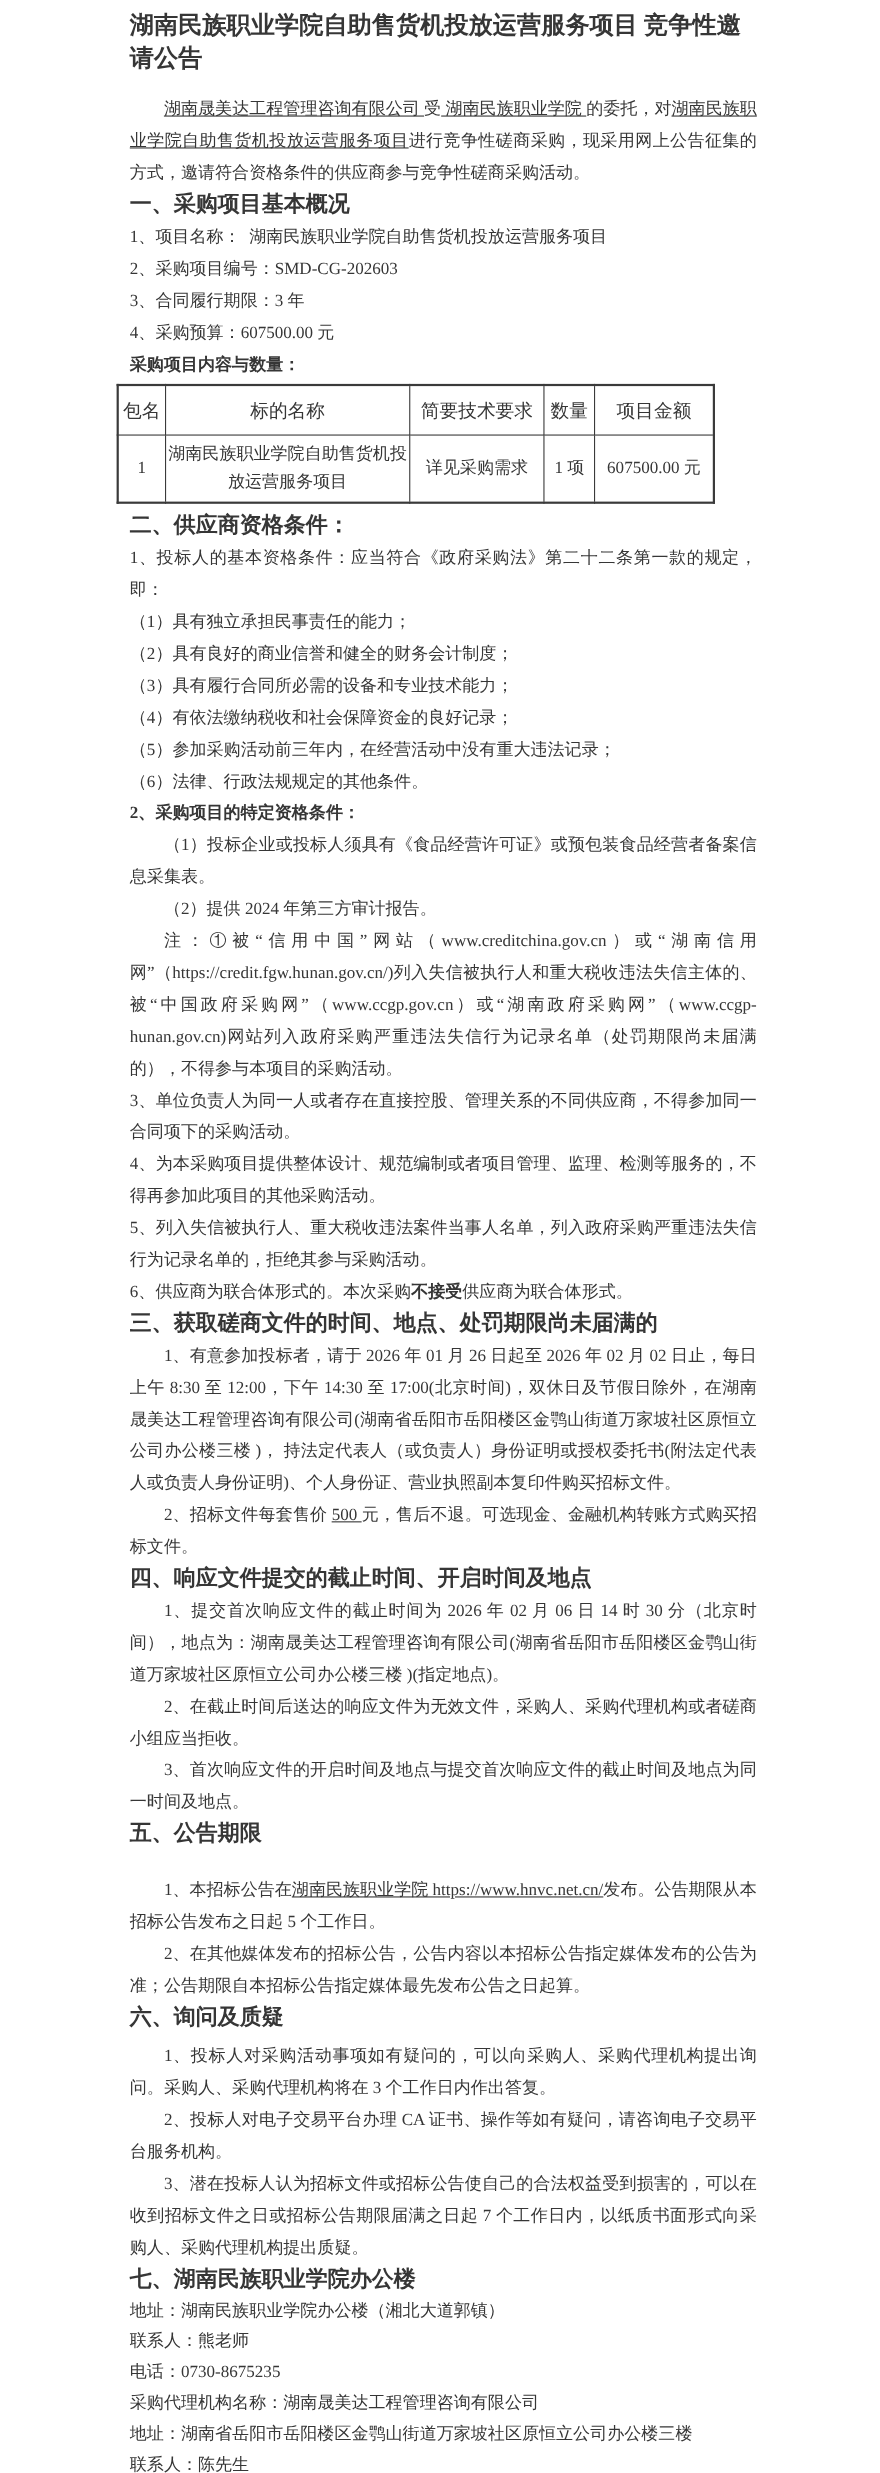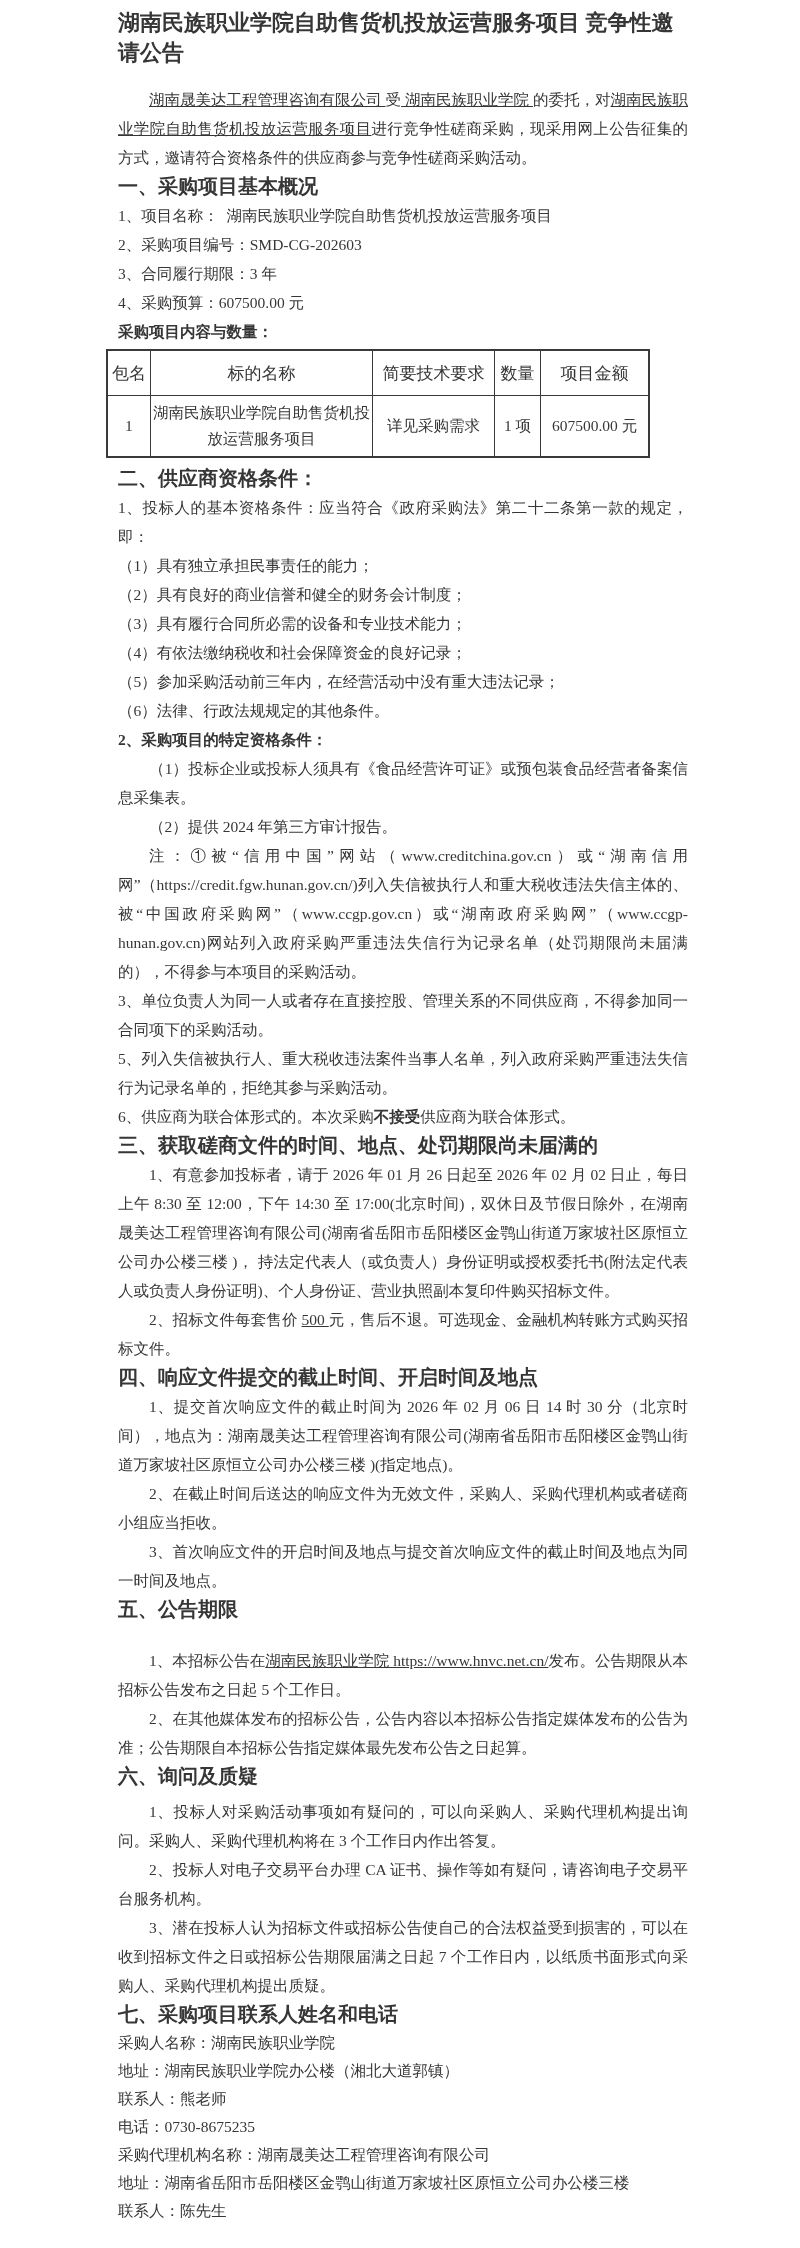--- a/index.html
+++ b/index.html
@@ -114,20 +114,21 @@
     <p>（2）具有良好的商业信誉和健全的财务会计制度；</p>
     <p>（3）具有履行合同所必需的设备和专业技术能力；</p>
     <p>（4）有依法缴纳税收和社会保障资金的良好记录；</p>
     <p>（5）参加采购活动前三年内，在经营活动中没有重大违法记录；</p>
     <p>（6）法律、行政法规规定的其他条件。</p>
     <p class="b">2、采购项目的特定资格条件：</p>
     <p class="ind">（1）投标企业或投标人须具有《食品经营许可证》或预包装食品经营者备案信息采集表。</p>
     <p class="ind">（2）提供 2024 年第三方审计报告。</p>
     <p class="ind">注：①被“信用中国”网站（www.creditchina.gov.cn）或“湖南信用网”（https://credit.fgw.hunan.gov.cn/)列入失信被执行人和重大税收违法失信主体的、被“中国政府采购网”（www.ccgp.gov.cn）或“湖南政府采购网”（www.ccgp-hunan.gov.cn)网站列入政府采购严重违法失信行为记录名单（处罚期限尚未届满的），不得参与本项目的采购活动。</p>
     <p>3、单位负责人为同一人或者存在直接控股、管理关系的不同供应商，不得参加同一合同项下的采购活动。</p>
+    <p>4、为本采购项目提供整体设计、规范编制或者项目管理、监理、检测等服务的，不得再参加此项目的其他采购活动。</p>
     <p>5、列入失信被执行人、重大税收违法案件当事人名单，列入政府采购严重违法失信行为记录名单的，拒绝其参与采购活动。</p>
     <p><span>6、供应商为联合体形式的。本次采购</span><span class="b">不接受</span><span>供应商为联合体形式。</span></p>
   </section>
 
   <section>
     <h2>三、获取磋商文件的时间、地点、处罚期限尚未届满的</h2>
     <p class="ind">1、有意参加投标者，请于 2026 年 01 月 26 日起至 2026 年 02 月 02 日止，每日上午 8:30 至 12:00，下午 14:30 至 17:00(北京时间)，双休日及节假日除外，在湖南晟美达工程管理咨询有限公司(湖南省岳阳市岳阳楼区金鹗山街道万家坡社区原恒立公司办公楼三楼 )， 持法定代表人（或负责人）身份证明或授权委托书(附法定代表人或负责人身份证明)、个人身份证、营业执照副本复印件购买招标文件。</p>
     <p class="ind"><span>2、招标文件每套售价 </span><span class="u">500 </span><span>元，售后不退。可选现金、金融机构转账方式购买招标文件。</span></p>
   </section>
 
@@ -145,22 +146,21 @@
   </section>
 
   <section>
     <h2>六、询问及质疑</h2>
     <p class="ind mt-md">1、投标人对采购活动事项如有疑问的，可以向采购人、采购代理机构提出询问。采购人、采购代理机构将在 3 个工作日内作出答复。</p>
     <p class="ind">2、投标人对电子交易平台办理 CA 证书、操作等如有疑问，请咨询电子交易平台服务机构。</p>
     <p class="ind">3、潜在投标人认为招标文件或招标公告使自己的合法权益受到损害的，可以在收到招标文件之日或招标公告期限届满之日起 7 个工作日内，以纸质书面形式向采购人、采购代理机构提出质疑。</p>
   </section>
 
   <section class="contact">
-    <h2>七、采购项目联系人姓名和电话</h2>
-    <p>采购人名称：湖南民族职业学院</p>
+    <h2>七、湖南民族职业学院办公楼</h2>
     <p>地址：湖南民族职业学院办公楼（湘北大道郭镇）</p>
     <p>联系人：熊老师</p>
     <p>电话：0730-8675235</p>
     <p>采购代理机构名称：湖南晟美达工程管理咨询有限公司</p>
     <p>地址：湖南省岳阳市岳阳楼区金鹗山街道万家坡社区原恒立公司办公楼三楼</p>
     <p>联系人：陈先生</p>
 
   </section>
 
 </div>

